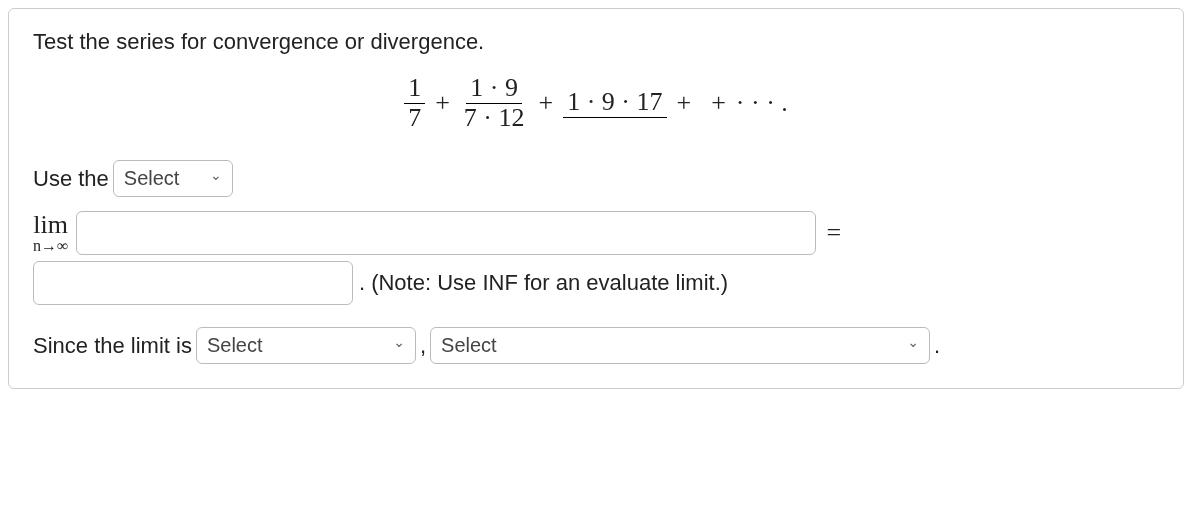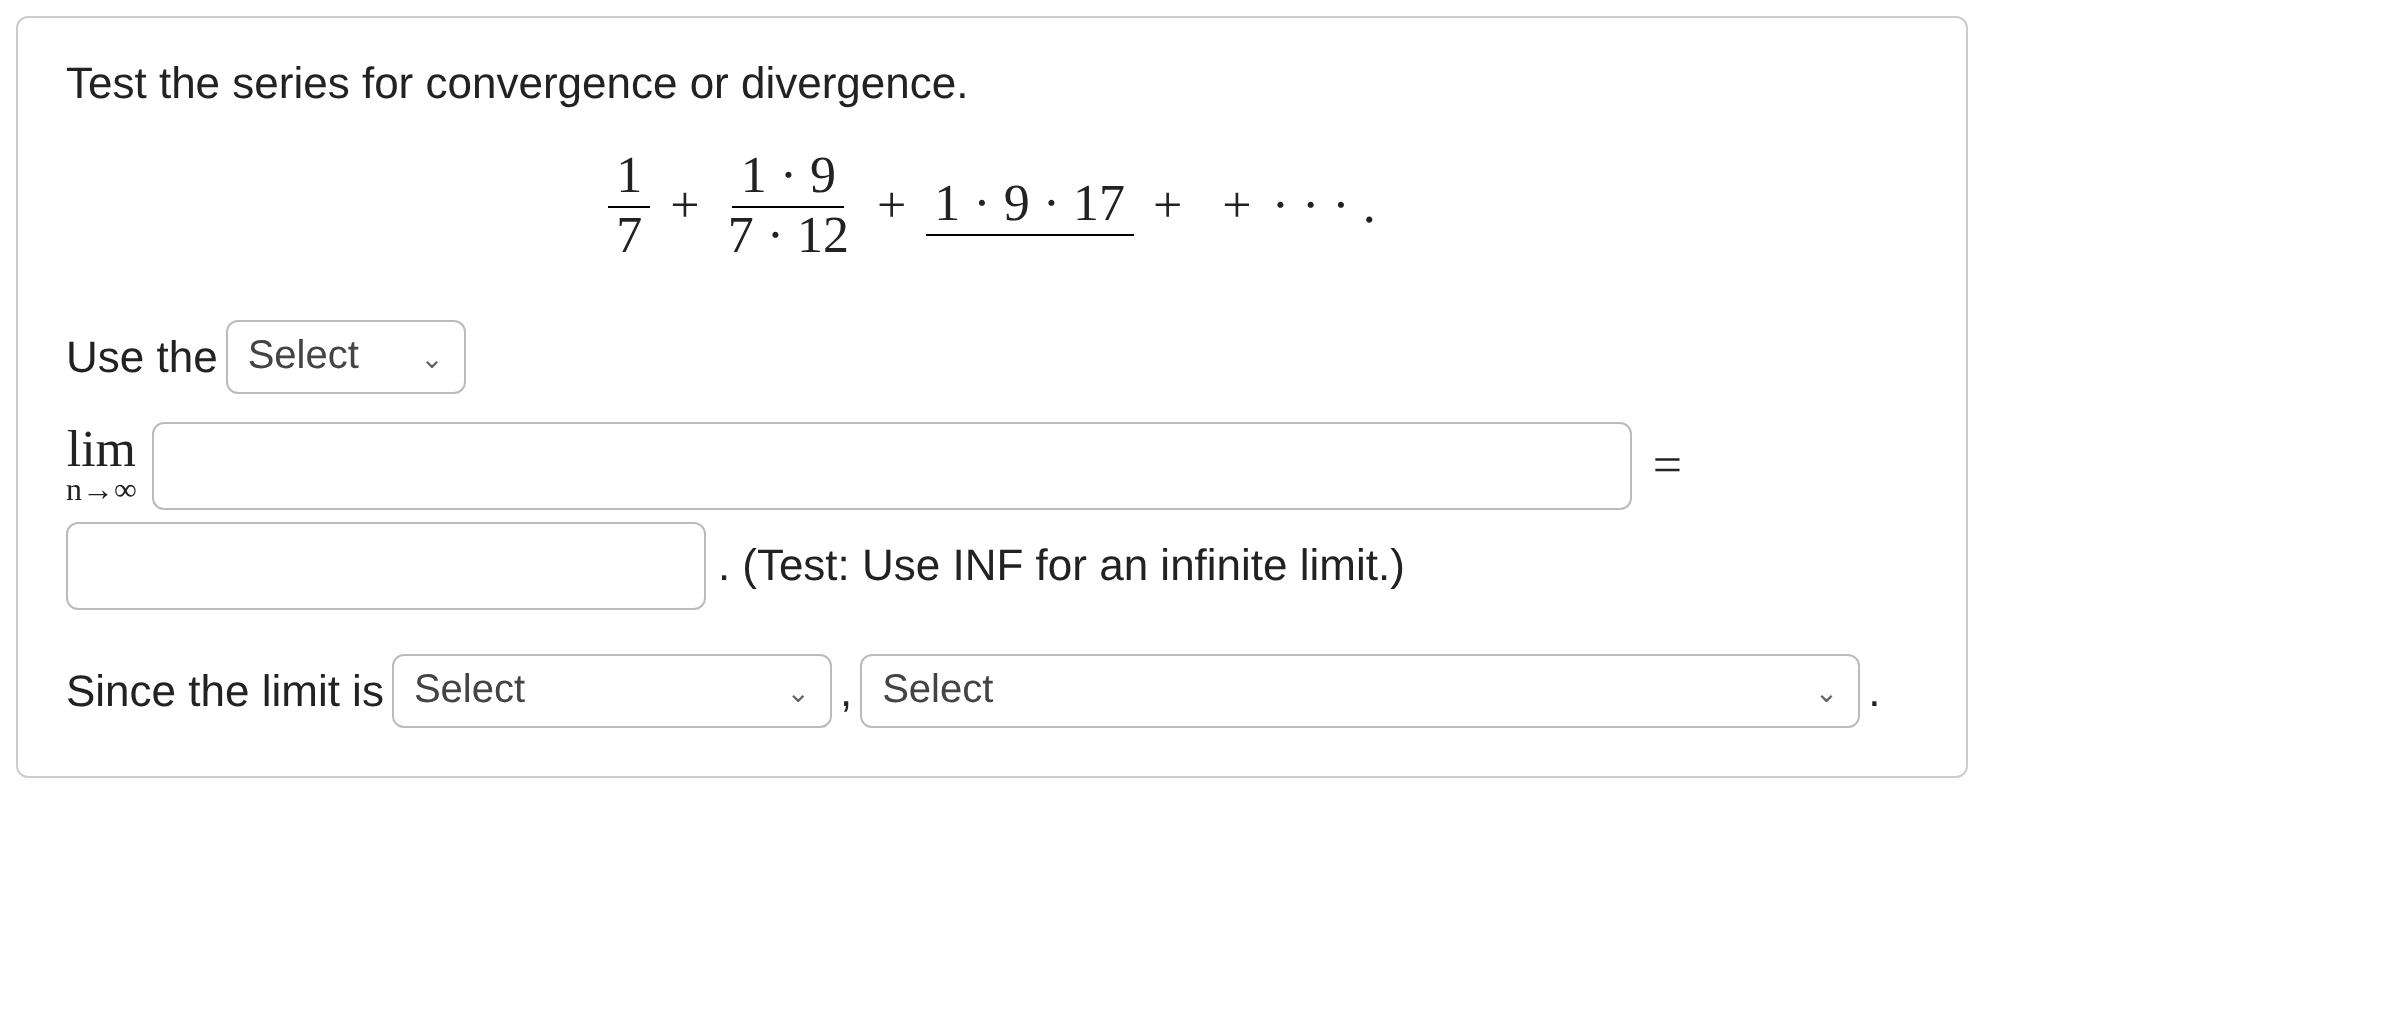--- a/index.html
+++ b/index.html
@@ -6,21 +6,21 @@
     margin: 0;
     padding: 0;
     font-family: Arial, Helvetica, sans-serif;
     background: #fff;
   }
   .container {
     border: 1px solid #ccc;
     border-radius: 6px;
     margin: 8px;
     padding: 20px 24px;
-    width: 976px;
+    width: 1176px;
     box-sizing: border-box;
     font-size: 22px;
     color: #222;
   }
   .prompt {
     margin-bottom: 18px;
   }
   .series {
     text-align: center;
     margin: 10px 0 28px 0;
@@ -54,21 +54,21 @@
   }
   .row {
     display: flex;
     align-items: center;
     flex-wrap: wrap;
     gap: 4px;
     margin-bottom: 14px;
   }
   .select {
     display: inline-flex;
-    align-items: center;
+    align-items: flex-start;
     justify-content: space-between;
     border: 1px solid #bbb;
     border-radius: 6px;
     background: #fff;
     padding: 6px 10px;
     font-size: 20px;
     color: #444;
     cursor: pointer;
     min-width: 90px;
     box-sizing: border-box;
@@ -161,21 +161,21 @@
       <span class="lim-top">lim</span>
       <span class="lim-bot">n→∞</span>
     </span>
     <input class="input" type="text" style="width: 740px; height: 44px;">
     <span class="eq">=</span>
   </div>
 
   <div class="note-row">
     <input class="input" type="text" style="width: 320px; height: 44px;">
     <span class="period">.</span>
-    <span>(Test: Use INF for an infinite limit.)</span>
+    <span>(Note: Use INF for an evaluate limit.)</span>
   </div>
 
   <div class="row" style="margin-bottom:4px;">
     <span>Since the limit is</span>
     <div class="select" style="min-width:220px;">
       <span>Select</span>
       <span class="chev">⌄</span>
     </div>
     <span>,</span>
     <div class="select" style="min-width:500px;">

